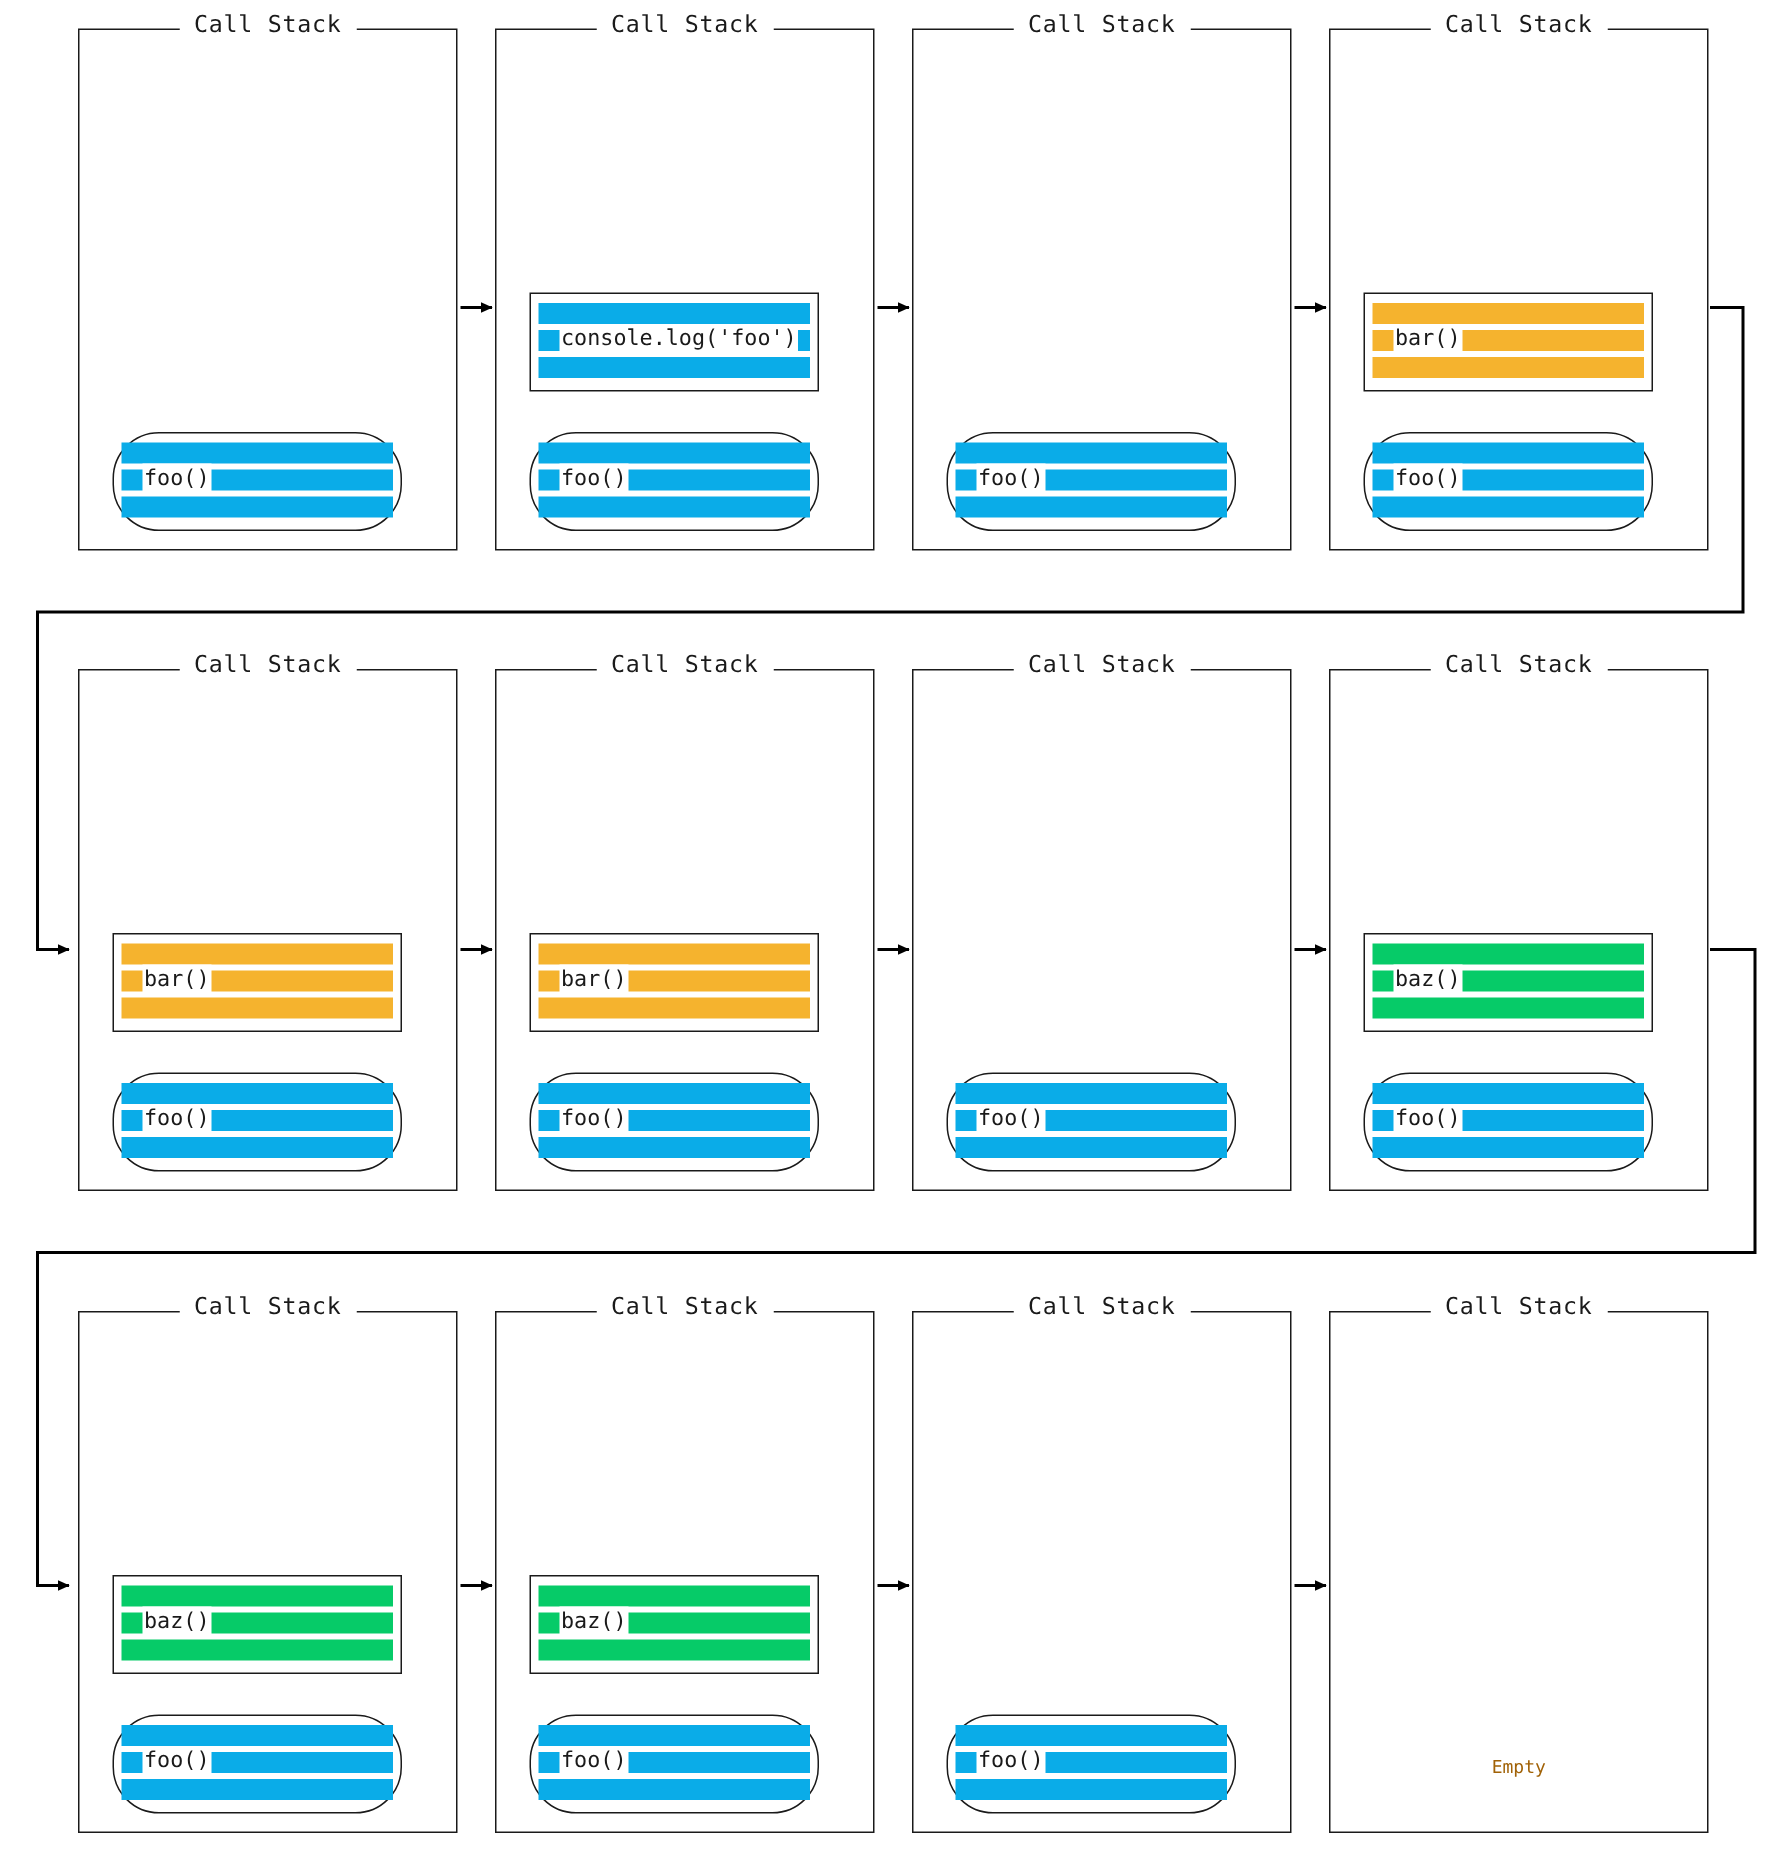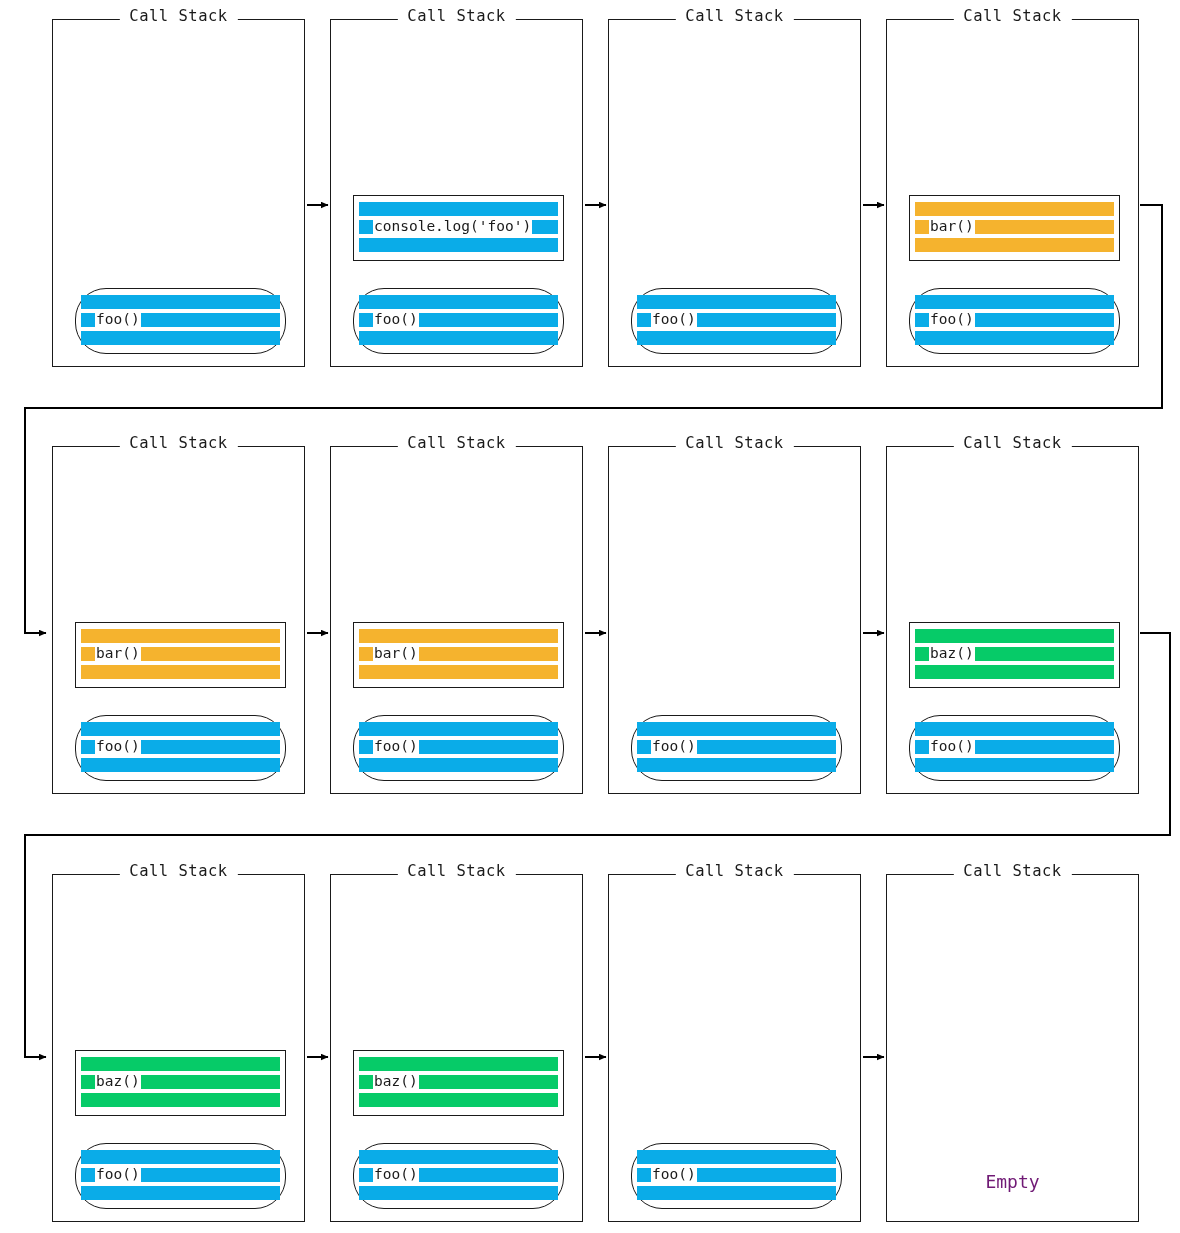--- a/index.html
+++ b/index.html
@@ -69,21 +69,21 @@
     position: absolute;
     left: 0;
     right: 0;
     bottom: 0;
     top: 0;
   }
 
   .frame {
     position: absolute;
     left: 22px;
-    width: 211px;
+    width: 193px;
     height: 66px;
     border: 1.7px solid #1a1a1a;
     box-sizing: border-box;
     background: #ffffff;
     padding: 5px 5px;
   }
   
   .slot-0 { top: 82px; }   
   .slot-1 { top: 175px; }  
   .slot-2 { top: 268px; border-radius: 31px; }  
@@ -115,22 +115,22 @@
     white-space: nowrap;
     padding: 0 1px;
   }
 
   .empty-label {
     position: absolute;
     top: 296px;
     left: 0;
     width: 100%;
     text-align: center;
-    font-size: 18px;
-    color: #701a75;
+    font-size: 12px;
+    color: #a16207;
   }
 </style>
 </head>
 <body>
 
 <svg id="connectors" width="1180" height="1233" viewBox="0 0 1180 1233">
   <defs>
     <marker id="arrowhead" markerWidth="8" markerHeight="7" refX="7.5" refY="3.5" orient="auto" markerUnits="userSpaceOnUse">
       <polygon points="0 0, 8 3.5, 0 7" fill="#000000"></polygon>
     </marker>

